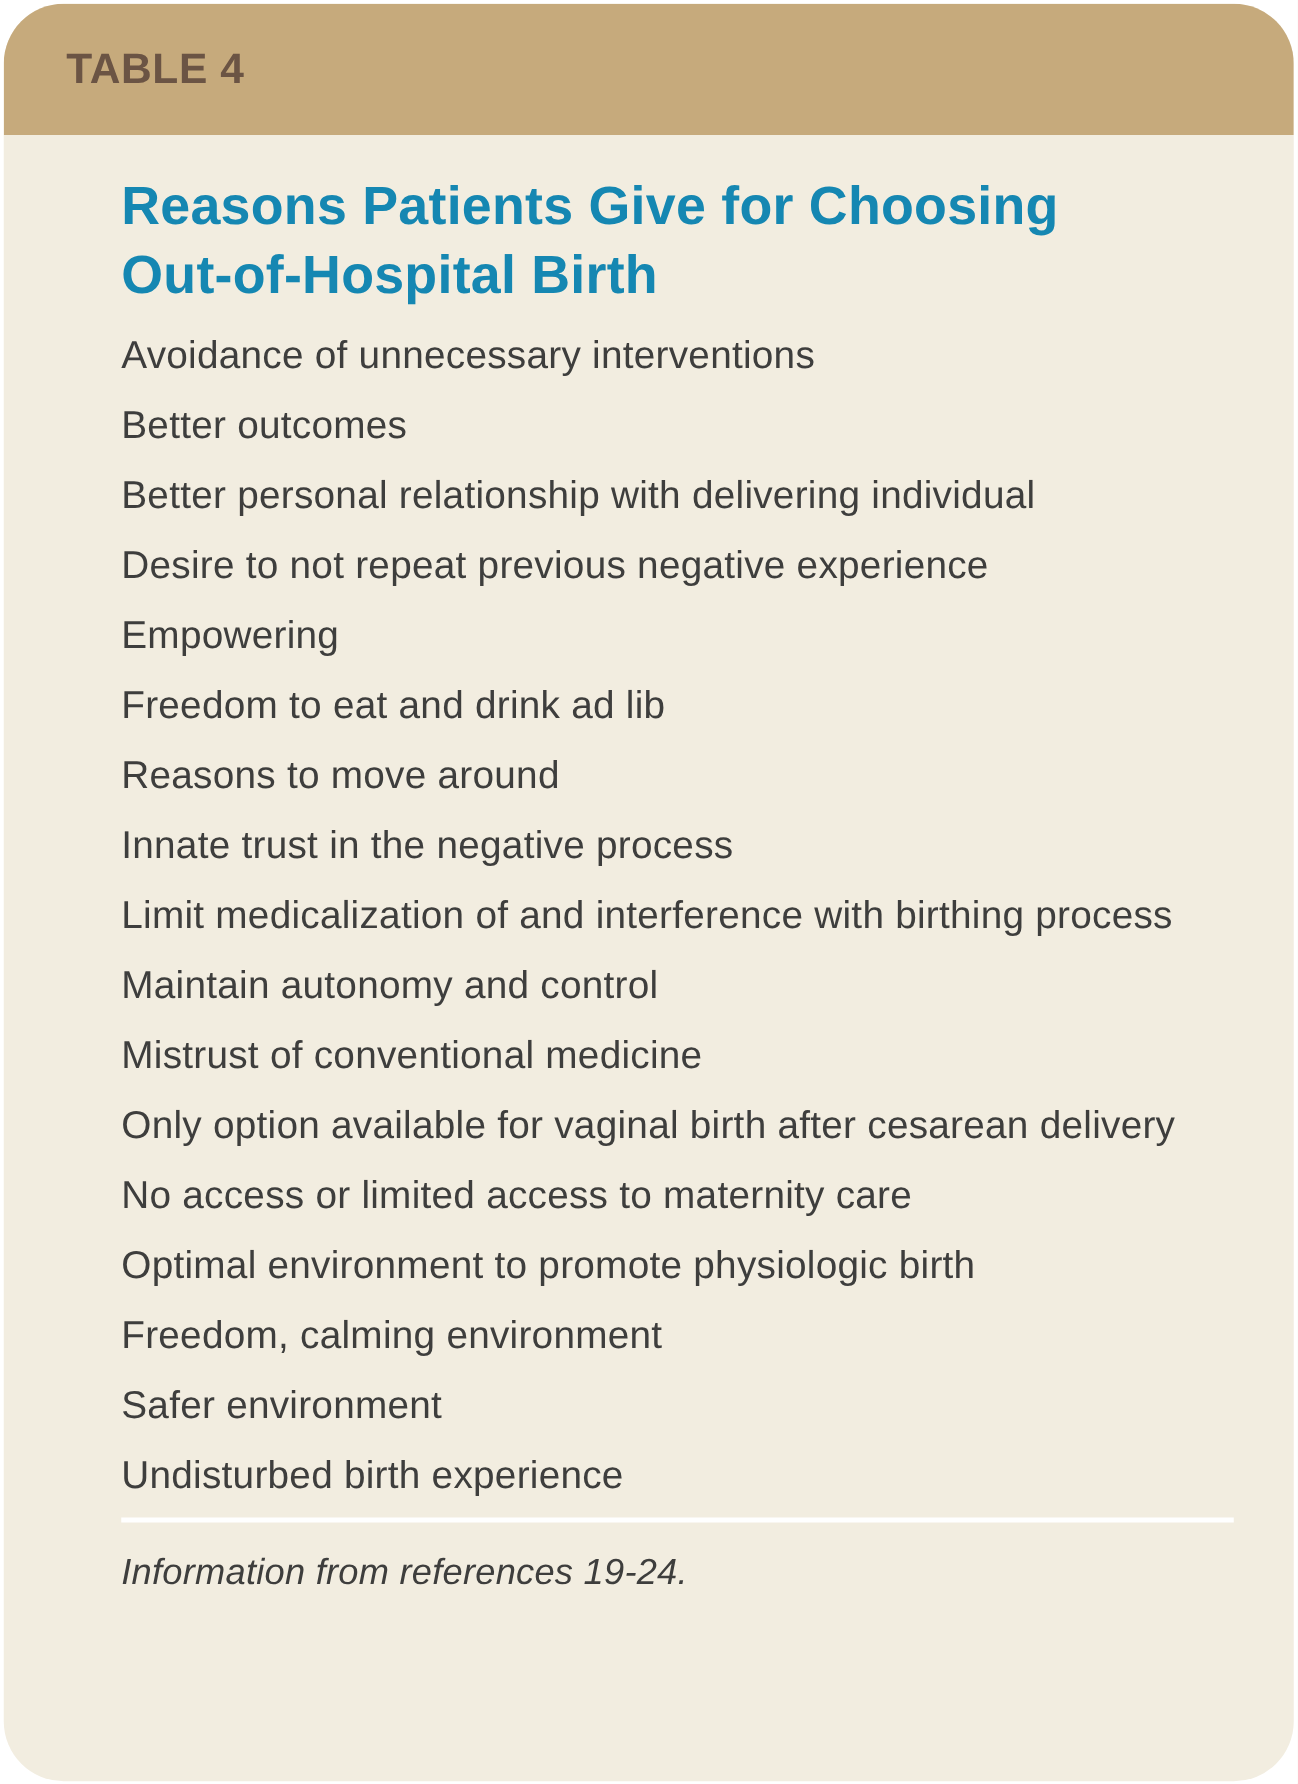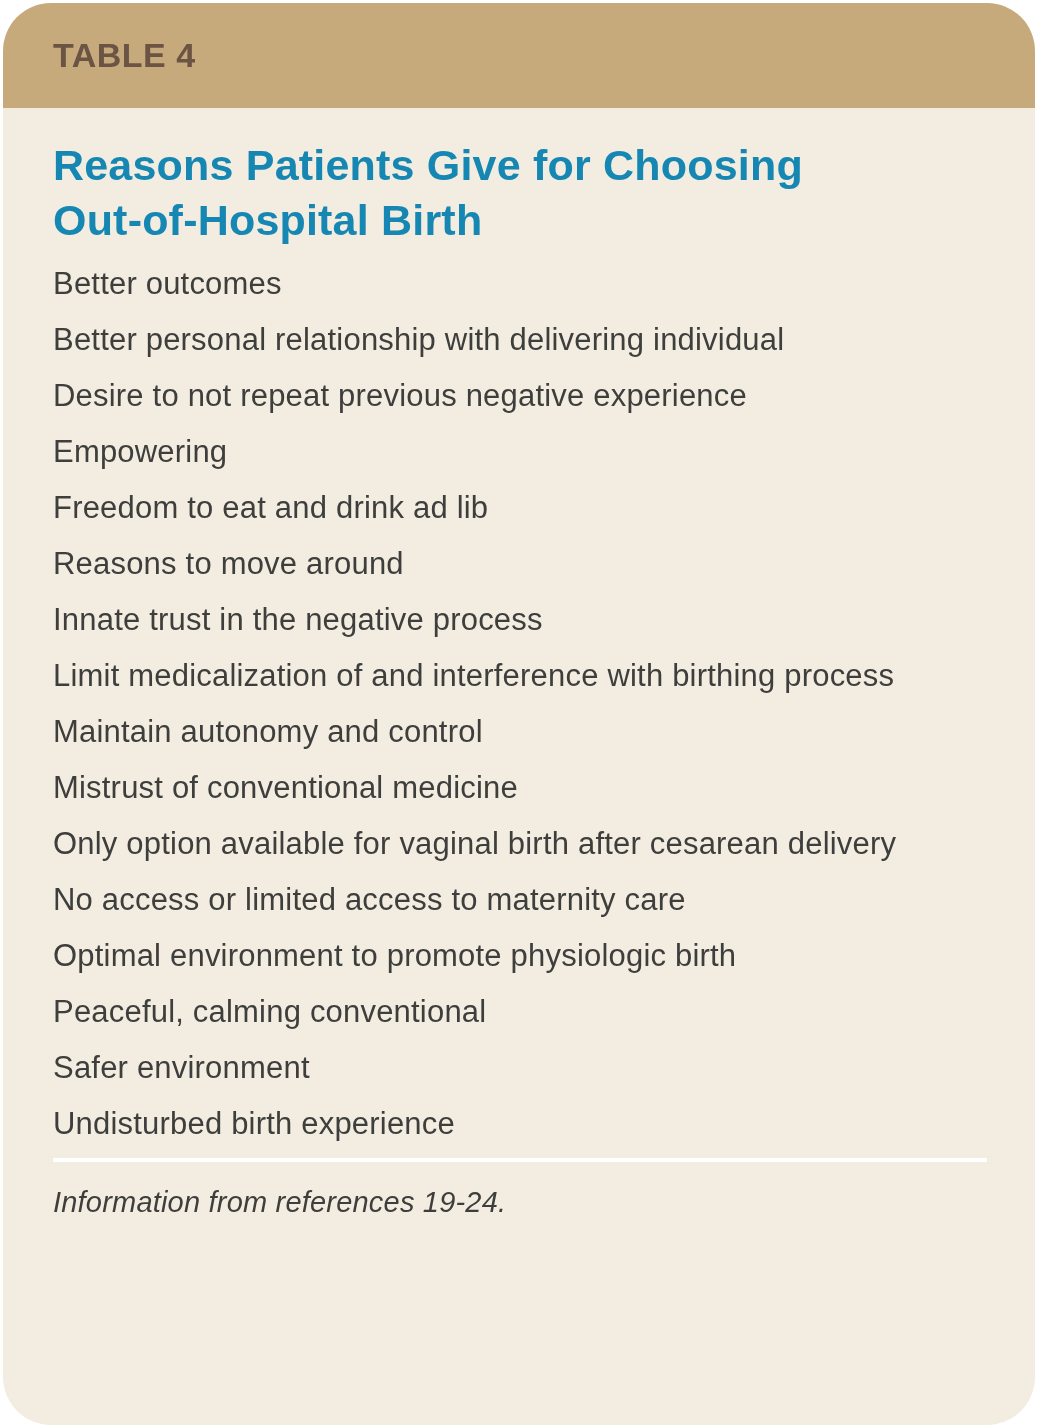--- a/index.html
+++ b/index.html
@@ -37,20 +37,21 @@
   }
   .table-label {
     font-size: 34px;
     font-weight: bold;
     letter-spacing: 0.5px;
     color: var(--label-text, #6B5444);
   }
   .content {
     padding: 0 48px 0 50px;
     box-sizing: border-box;
+    margin-left: 44px;
   }
   .title {
     margin-top: 30px;
     font-size: 43px;
     font-weight: bold;
     line-height: 55px;
     color: var(--title-text, #1587B2);
     max-width: 800px;
     letter-spacing: 0.2px;
   }
@@ -83,34 +84,35 @@
 <body>
 
 <div class="page">
   <div class="card">
     <div class="header">
       <span class="table-label">TABLE 4</span>
     </div>
     <div class="content">
       <div class="title">Reasons Patients Give for Choosing Out-of-Hospital Birth</div>
       <div class="reason-list">
+          <div class="reason-item">Avoidance of unnecessary interventions</div>
           <div class="reason-item">Better outcomes</div>
           <div class="reason-item">Better personal relationship with delivering individual</div>
           <div class="reason-item">Desire to not repeat previous negative experience</div>
           <div class="reason-item">Empowering</div>
           <div class="reason-item">Freedom to eat and drink ad lib</div>
           <div class="reason-item">Reasons to move around</div>
           <div class="reason-item">Innate trust in the negative process</div>
           <div class="reason-item">Limit medicalization of and interference with birthing process</div>
           <div class="reason-item">Maintain autonomy and control</div>
           <div class="reason-item">Mistrust of conventional medicine</div>
           <div class="reason-item">Only option available for vaginal birth after cesarean delivery</div>
           <div class="reason-item">No access or limited access to maternity care</div>
           <div class="reason-item">Optimal environment to promote physiologic birth</div>
-          <div class="reason-item">Peaceful, calming conventional</div>
+          <div class="reason-item">Freedom, calming environment</div>
           <div class="reason-item">Safer environment</div>
           <div class="reason-item">Undisturbed birth experience</div>
         </div>
       <div class="divider"></div>
       <div class="footnote">Information from references 19-24.</div>
     </div>
   </div>
 </div>
 
 </body></html>

